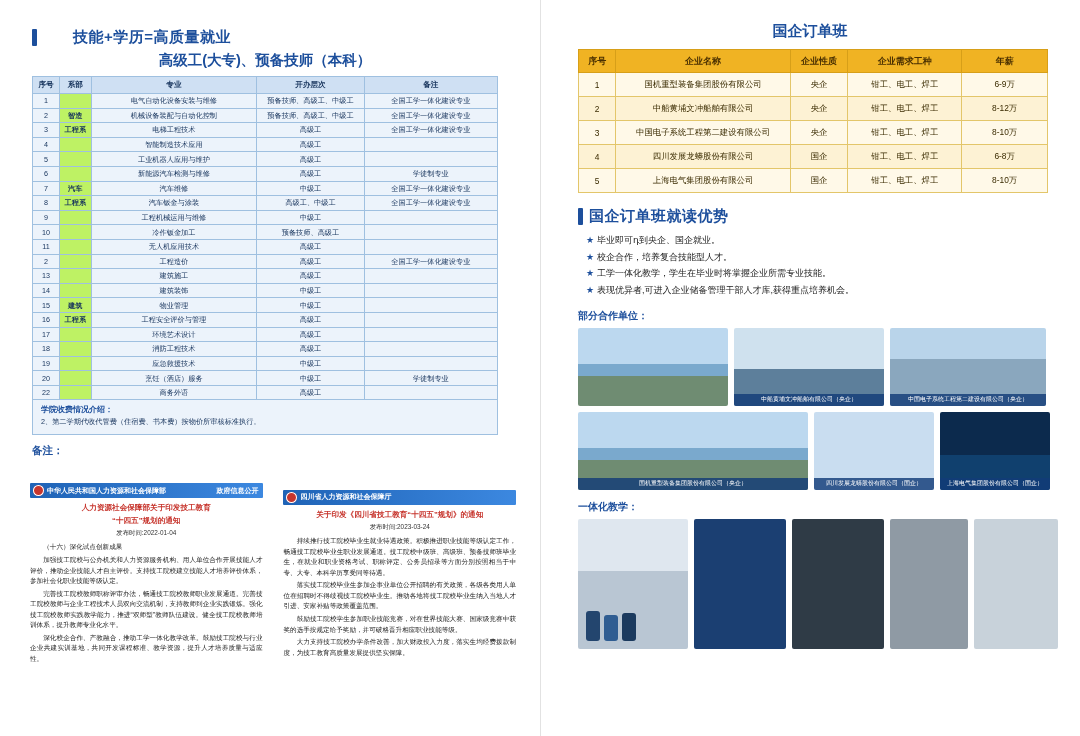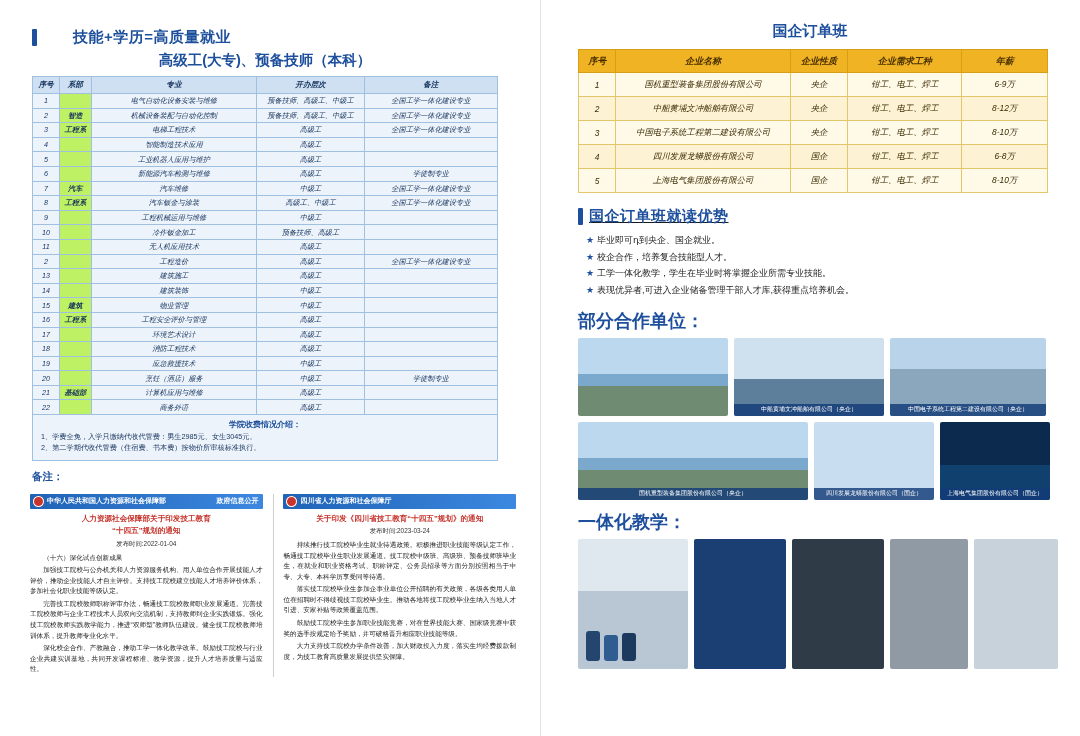--- a/index.html
+++ b/index.html
@@ -18,48 +18,48 @@
     color:#1d4f9c;font-weight:bold;font-size:15px;letter-spacing:.5px;
   }
   .bar-head{display:flex;align-items:center;gap:6px;}
   .bar{width:5px;height:17px;background:#1d4f9c;border-radius:1px;}
   .subhead{
     color:#1d4f9c;font-weight:bold;font-size:14.5px;text-align:center;
     margin:4px 0 6px 0;
   }
 
   
-  table{border-collapse:collapse;font-style:italic;}
+  table{border-collapse:collapse;}
   .mtable{width:466px;font-size:7.2px;margin-left:32px;background:#ecf3fb;}
   .mtable th,.mtable td{
     border:1px solid #9fc0e0;text-align:center;padding:1px 1px;line-height:1.25;
     height:11.6px;color:#16335c;
   }
   .mtable thead th{
     background:#cfe0f3;font-weight:bold;font-size:7.6px;height:14px;
   }
   .mtable td.dept{background:#bef264;font-weight:bold;width:26px;}
   .mtable td.idx{width:22px;}
   .mtable td.major{width:150px;text-align:center;}
   .mtable td.level{width:96px;}
   .mtable td.note{width:120px;}
 
   .fee{
     width:466px;margin-left:32px;border:1px solid #9fc0e0;border-top:none;
     background:#ecf3fb;padding:4px 8px 6px 8px;box-sizing:border-box;
   }
-  .fee-title{color:#1d4f9c;font-weight:bold;font-size:8px;text-align:center;margin-bottom:2px;}
+  .fee-title{color:#1d4f9c;font-weight:bold;font-size:8px;margin-bottom:2px;}
   .fee p{margin:1px 0;font-size:7.2px;color:#16335c;line-height:1.35;}
 
   .remark{margin:9px 0 0 32px;}
   .remark .t{color:#1d4f9c;font-weight:bold;font-size:10.5px;}
   .remark .b{font-size:8px;line-height:1.55;color:#222;width:470px;margin-top:3px;text-indent:2em;}
 
   
-  .docs{display:flex;gap:10px;margin:10px 0 0 30px;width:486px;}
+  .docs{display:flex;gap:10px;margin:25px 0 0 30px;width:486px;align-items:center;}
   .doc{width:236px;position:relative;}
   .doc-band{
     height:15px;background:linear-gradient(90deg,#1f63b6,#3c88e0);
     display:flex;align-items:center;color:#fff;font-size:7px;font-weight:bold;
     padding-left:3px;gap:3px;border-radius:1px;
   }
   .doc-band .seal{
     width:11px;height:11px;border-radius:50%;background:#c7352d;flex:none;
     box-shadow:0 0 0 1px #fff inset;
   }
@@ -87,27 +87,27 @@
     border:1px solid #e3c66a;text-align:center;height:21px;color:#3a2b00;
     background:#fff9e8;
   }
   .otable tr:nth-child(even) td{background:#fdf2d4;}
   .otable td.c1{width:34px;}
   .otable td.c2{width:170px;}
   .otable td.c3{width:54px;}
   .otable td.c4{width:110px;}
   .otable td.c5{width:82px;}
 
-  .adv-head{display:flex;align-items:center;gap:6px;margin:14px 0 6px 38px;text-decoration:underline;}
+  .adv-head{display:flex;align-items:center;gap:6px;margin:14px 0 6px 38px;}
   .adv-list{margin:0 6px 0 46px;padding:0;list-style:none;}
   .adv-list li{font-size:9px;color:#222;line-height:1.85;}
   .star{color:#1d4f9c;margin-right:3px;}
 
   .sec-label{
-    color:#1d4f9c;font-weight:bold;font-size:18px;margin:10px 0 5px 38px;
+    color:#1d4f9c;font-weight:bold;font-size:10px;margin:10px 0 5px 38px;
   }
   .ph{position:relative;overflow:hidden;border-radius:2px;}
   .cap{
     position:absolute;left:0;right:0;bottom:0;background:rgba(18,60,120,.82);
     color:#fff;font-size:6px;text-align:center;padding:2px 1px;line-height:1.25;
   }
 
   .grid2{margin-left:38px;width:472px;display:grid;grid-template-columns:150px 150px 156px;gap:6px;}
   .grid2 .ph{height:78px;}
   .grid2b{margin-left:38px;width:472px;display:grid;grid-template-columns:230px 120px 110px;gap:6px;margin-top:6px;}
@@ -290,39 +290,31 @@
             <td class="note"></td>
           </tr>
           <tr>
             <td class="idx">20</td>
             <td class="dept"></td>
             <td class="major">烹饪（酒店）服务</td>
             <td class="level">中级工</td>
             <td class="note">学徒制专业</td>
           </tr>
           <tr>
-            <td class="idx">21</td>
-            <td class="dept">基础部</td>
-            <td class="major">计算机应用与维修</td>
-            <td class="level">高级工</td>
-            <td class="note"></td>
-          </tr>
-          <tr>
             <td class="idx">22</td>
             <td class="dept"></td>
             <td class="major">商务外语</td>
             <td class="level">高级工</td>
             <td class="note"></td>
           </tr>
         </tbody>
     </table>
 
     <div class="fee">
       <div class="fee-title">学院收费情况介绍：</div>
-      <p>1、学费全免，入学只缴纳代收代管费：男生2985元、女生3045元。</p>
       <p>2、第二学期代收代管费（住宿费、书本费）按物价所审核标准执行。</p>
     </div>
 
     <div class="remark">
       <div class="t">备注：</div>
     </div>
 
     <div class="docs">
       <div class="doc">
         <div class="doc-band">

